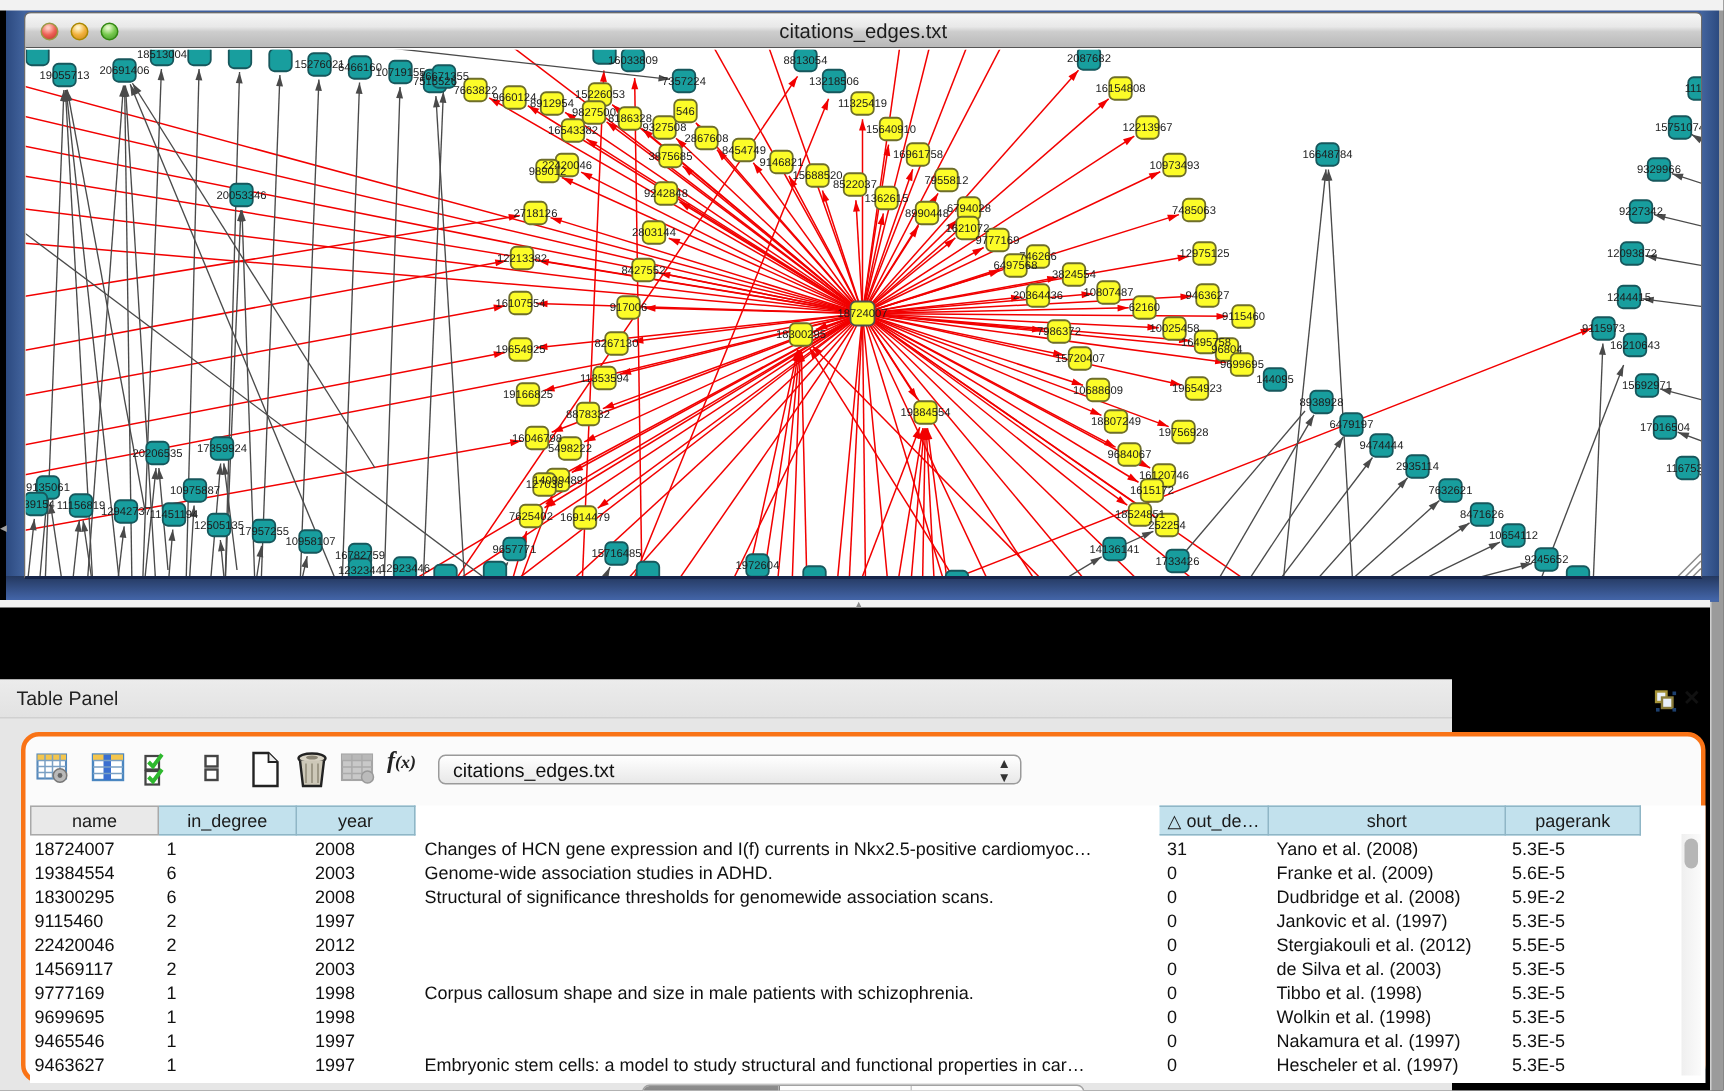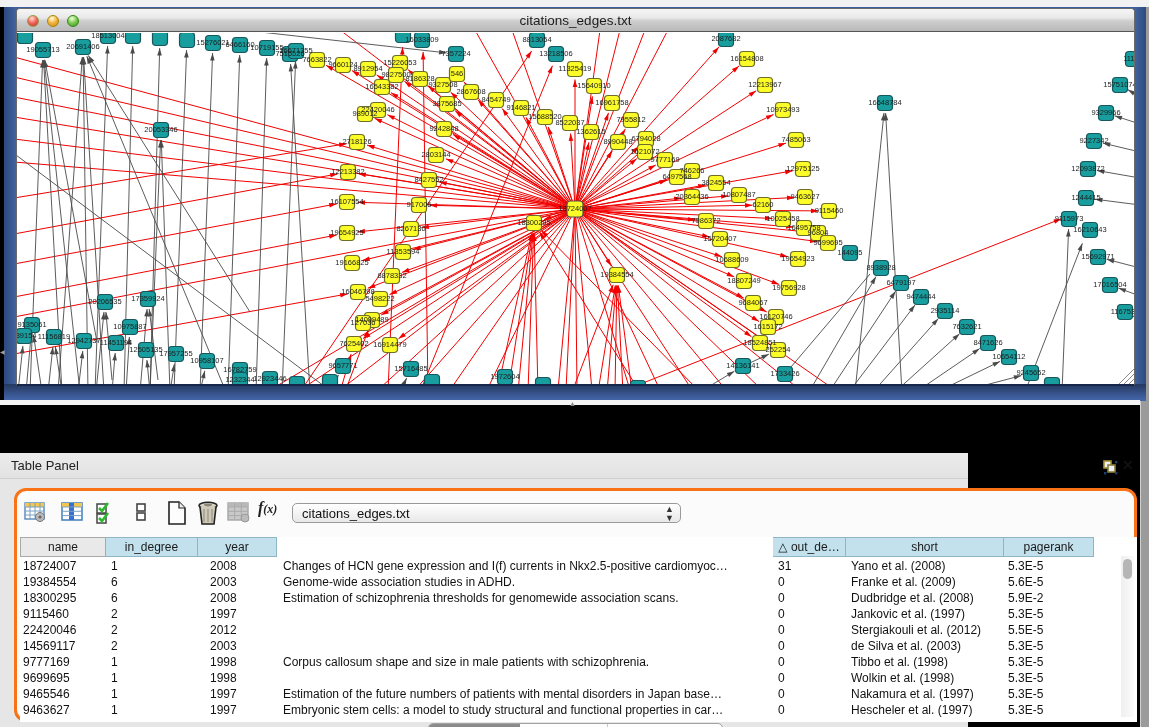--- a/index.html
+++ b/index.html
@@ -794,21 +794,21 @@
             <span class="c2">2003</span>
             <span class="c3">Genome-wide association studies in ADHD.</span>
             <span class="c4">0</span>
             <span class="c5">Franke et al. (2009)</span>
             <span class="c6">5.6E-5</span>
           </div>
 <div class="row" style="top:52px">
             <span class="c0">18300295</span>
             <span class="c1">6</span>
             <span class="c2">2008</span>
-            <span class="c3">Estimation of schizophrenia thresholds for genomewide association scans.</span>
+            <span class="c3">Structural of significance thresholds for genomewide association scans.</span>
             <span class="c4">0</span>
             <span class="c5">Dudbridge et al. (2008)</span>
             <span class="c6">5.9E-2</span>
           </div>
 <div class="row" style="top:68px">
             <span class="c0">9115460</span>
             <span class="c1">2</span>
             <span class="c2">1997</span>
             <span class="c4">0</span>
             <span class="c5">Jankovic et al. (1997)</span>
@@ -844,21 +844,20 @@
             <span class="c1">1</span>
             <span class="c2">1998</span>
             <span class="c4">0</span>
             <span class="c5">Wolkin et al. (1998)</span>
             <span class="c6">5.3E-5</span>
           </div>
 <div class="row" style="top:148px">
             <span class="c0">9465546</span>
             <span class="c1">1</span>
             <span class="c2">1997</span>
-            <span class="c3">Estimation of the future numbers of patients with mental disorders in Japan base…</span>
             <span class="c4">0</span>
             <span class="c5">Nakamura et al. (1997)</span>
             <span class="c6">5.3E-5</span>
           </div>
 <div class="row" style="top:164px">
             <span class="c0">9463627</span>
             <span class="c1">1</span>
             <span class="c2">1997</span>
             <span class="c3">Embryonic stem cells: a model to study structural and functional properties in car…</span>
             <span class="c4">0</span>

